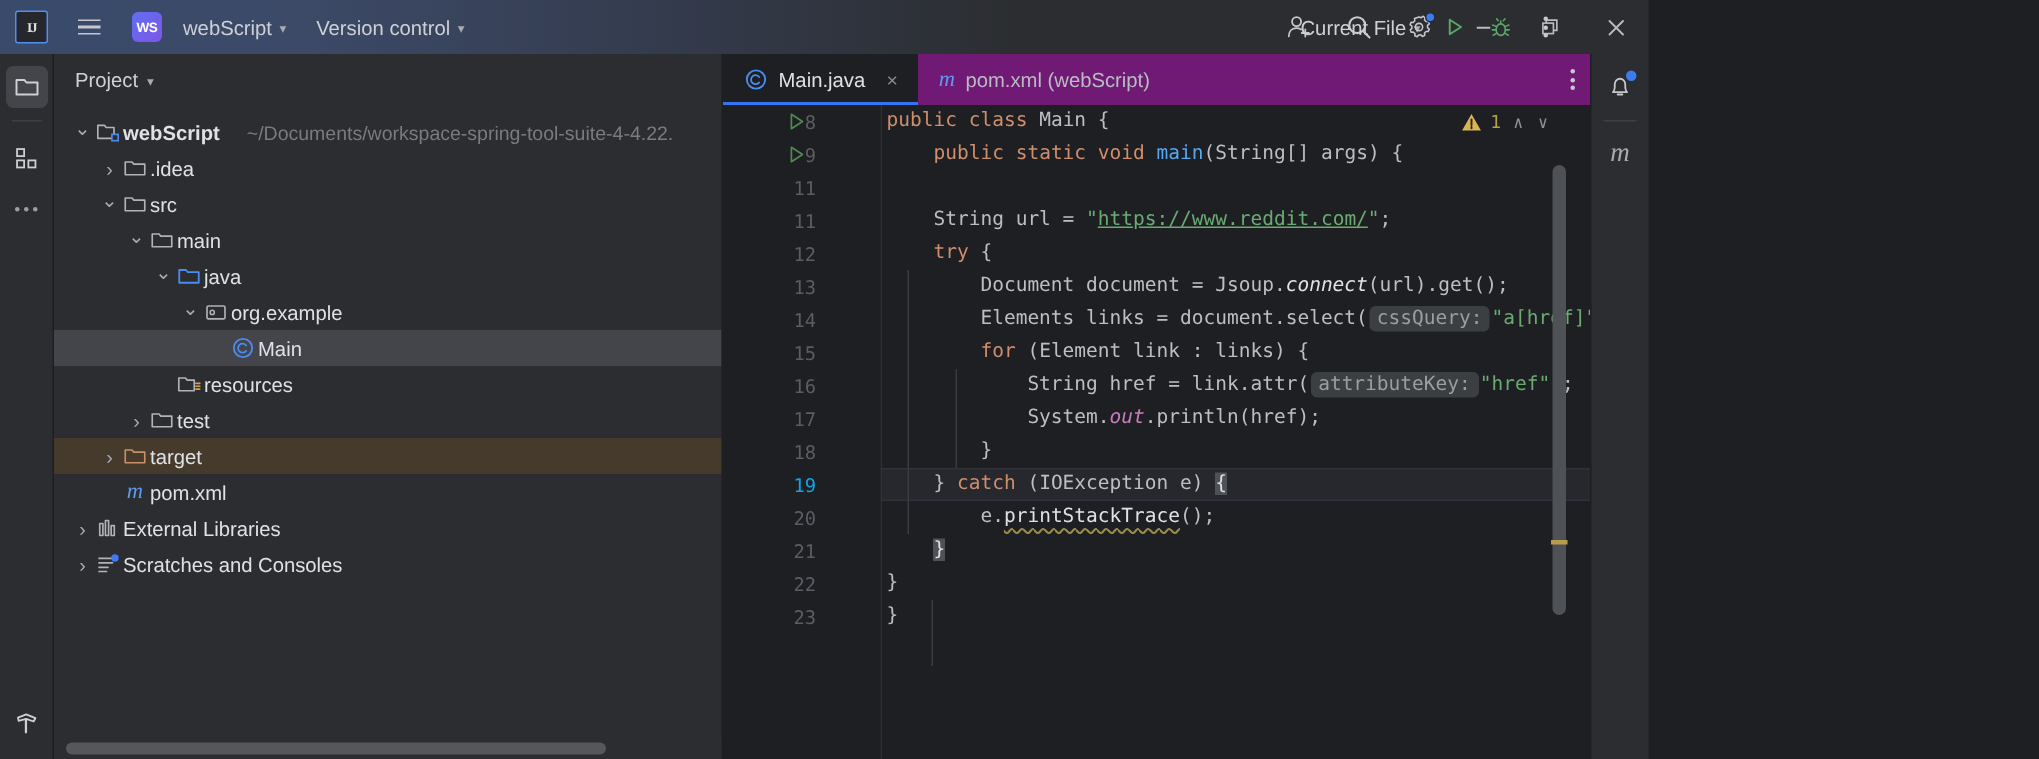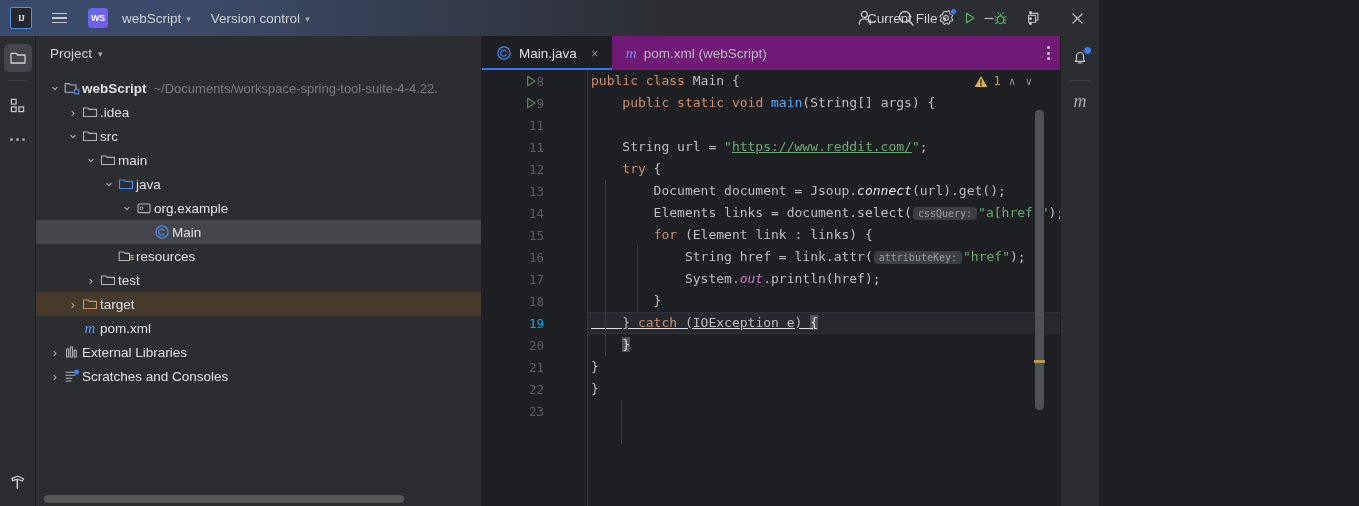--- a/index.html
+++ b/index.html
@@ -92,21 +92,21 @@
     white-space: nowrap; cursor: pointer; padding-right: 6px;
   }
   .trow.selected { background: #43454a; }
   .trow.target-hl { background: #453a2c; }
   .twist { width: 14px; flex: 0 0 14px; display:flex; align-items:center; justify-content:center;
     font-size: 9px; color: #a8abb2; }
   .twist.empty { visibility: hidden; }
   .ticon { width: 20px; flex: 0 0 20px; display:flex; align-items:center; justify-content:center; }
   .tlabel { color: #dfe1e5; }
   .tlabel.bold { font-weight: bold; }
-  .tpath { color: #787b80; margin-left: 7px; font-size: 13px; }
+  .tpath { color: #787b80; margin-left: 18px; font-size: 13px; }
 
   .hscroll-track { position: absolute; left: 0; right: 0; bottom: 0; height: 14px; background: #2b2d30; }
   .hscroll-thumb { position: absolute; left: 8px; top: 3px; height: 8px; width: 360px;
     background: #555759; border-radius: 4px; cursor: pointer; }
 
   
   .editor-area { flex: 1 1 auto; display: flex; flex-direction: column; min-width: 0;
     background: #1e1f22; position: relative; }
   .tabbar { height: 34px; flex: 0 0 34px; display: flex; align-items: stretch;
     background: #701a75; position: relative; }
@@ -126,35 +126,35 @@
   .gline .gmark { position: absolute; right: 20px; width: 14px; height: 22px;
     display: flex; align-items: center; justify-content: center; }
   .gnum { width: 26px; text-align: right; }
   .gline.cur .gnum { color: #0ea5e9; }
   .play-o { width: 0; height: 0; border-left: 8px solid #4f7a52;
      border-top: 5.5px solid transparent; border-bottom: 5.5px solid transparent; }
 
   .code { flex: 1 1 auto; position: relative; overflow: hidden; padding-left: 0px; margin-left: 37px; }
   .cline { height: 22px; line-height: 22px; white-space: pre; position: relative;
     padding-left: 4px; }
-  .cline.cur { background: #26282e; text-decoration: underline; }
+  .cline.cur { background: #26282e; }
   .cline.cur::before, .cline.cur::after { content:""; position:absolute; left:-68px; right:0; height:1px; background:#2f3239; }
   .cline.cur::before { top: 0; }
   .cline.cur::after { bottom: 0; }
 
   
   .kw { color: #cf8e6d; }
   .pl { color: #bcbec4; }
   .str { color: #6aab73; }
   .lnk { color: #6aab73; text-decoration: underline; }
   .mth { color: #56a8f5; }
   .fld { color: #c77dbb; font-style: italic; }
   .itl { font-style: italic; }
   .hint { background: #3c3f41; color: #9a9da2; border-radius: 4px;
-     padding: 1px 5px; font-size: 10px; margin: 0 1px; }
+     padding: 1px 5px; font-size: 13px; margin: 0 1px; }
   .warnu { text-decoration: underline wavy #9a8a4a; text-decoration-skip-ink: none;
      text-underline-offset: 3px; }
   .caret-blk { background: #4e5155; }
   .indent-g { position: absolute; top: 0; bottom: 0; width: 1px; background: #393b40; }
 
   
   .vscroll { position: absolute; right: 14px; top: 0; bottom: 0; width: 14px; }
   .vthumb { position: absolute; right: 2px; top: 40px; width: 9px; height: 300px;
     background: #4e5155; border-radius: 5px; cursor: pointer; }
   .vmark { position: absolute; right: 1px; width: 11px; height: 3px; background: #b89c4e; }
@@ -548,20 +548,21 @@
             <div class="cline"></div>
             <div class="cline"><span class="pl">    String url = </span><span class="str">"</span><span class="lnk">https://www.reddit.com/</span><span class="str">"</span><span class="pl">;</span></div>
             <div class="cline"><span class="pl">    </span><span class="kw">try</span><span class="pl"> {</span></div>
             <div class="cline"><span class="pl">        Document document = Jsoup.</span><span class="itl">connect</span><span class="pl">(url).get();</span></div>
             <div class="cline"><span class="pl">        Elements links = document.select(</span><span class="hint">cssQuery:</span><span class="str">"a[href]"</span><span class="pl">);</span></div>
             <div class="cline"><span class="pl">        </span><span class="kw">for</span><span class="pl"> (Element link : links) {</span></div>
             <div class="cline"><span class="pl">            String href = link.attr(</span><span class="hint">attributeKey:</span><span class="str">"href"</span><span class="pl">);</span></div>
             <div class="cline"><span class="pl">            System.</span><span class="fld">out</span><span class="pl">.println(href);</span></div>
             <div class="cline"><span class="pl">        }</span></div>
             <div class="cline cur"><span class="pl">    } </span><span class="kw">catch</span><span class="pl"> (IOException e) </span><span class="caret-blk">{</span></div>
+            <div class="cline"><span class="pl">        e.</span><span class="warnu">printStackTrace</span><span class="pl">();</span></div>
             <div class="cline"><span class="pl">    </span><span class="caret-blk">}</span></div>
             <div class="cline"><span class="pl">}</span></div>
             <div class="cline"><span class="pl">}</span></div>
             <div class="indent-g" style="left: 18px; top: 110px; height: 176px; bottom: auto;"></div>
             <div class="indent-g" style="left: 50px; top: 176px; height: 66px; bottom: auto;"></div>
             <div class="indent-g" style="left: 34px; top: 330px; height: 44px; bottom: auto;"></div>
             <div style="position: absolute; left: 0px; top: 0px; bottom: 0px; width: 1px; background: rgb(47, 49, 54);"></div>
           </div>
 
         <div class="inspect-widget">

